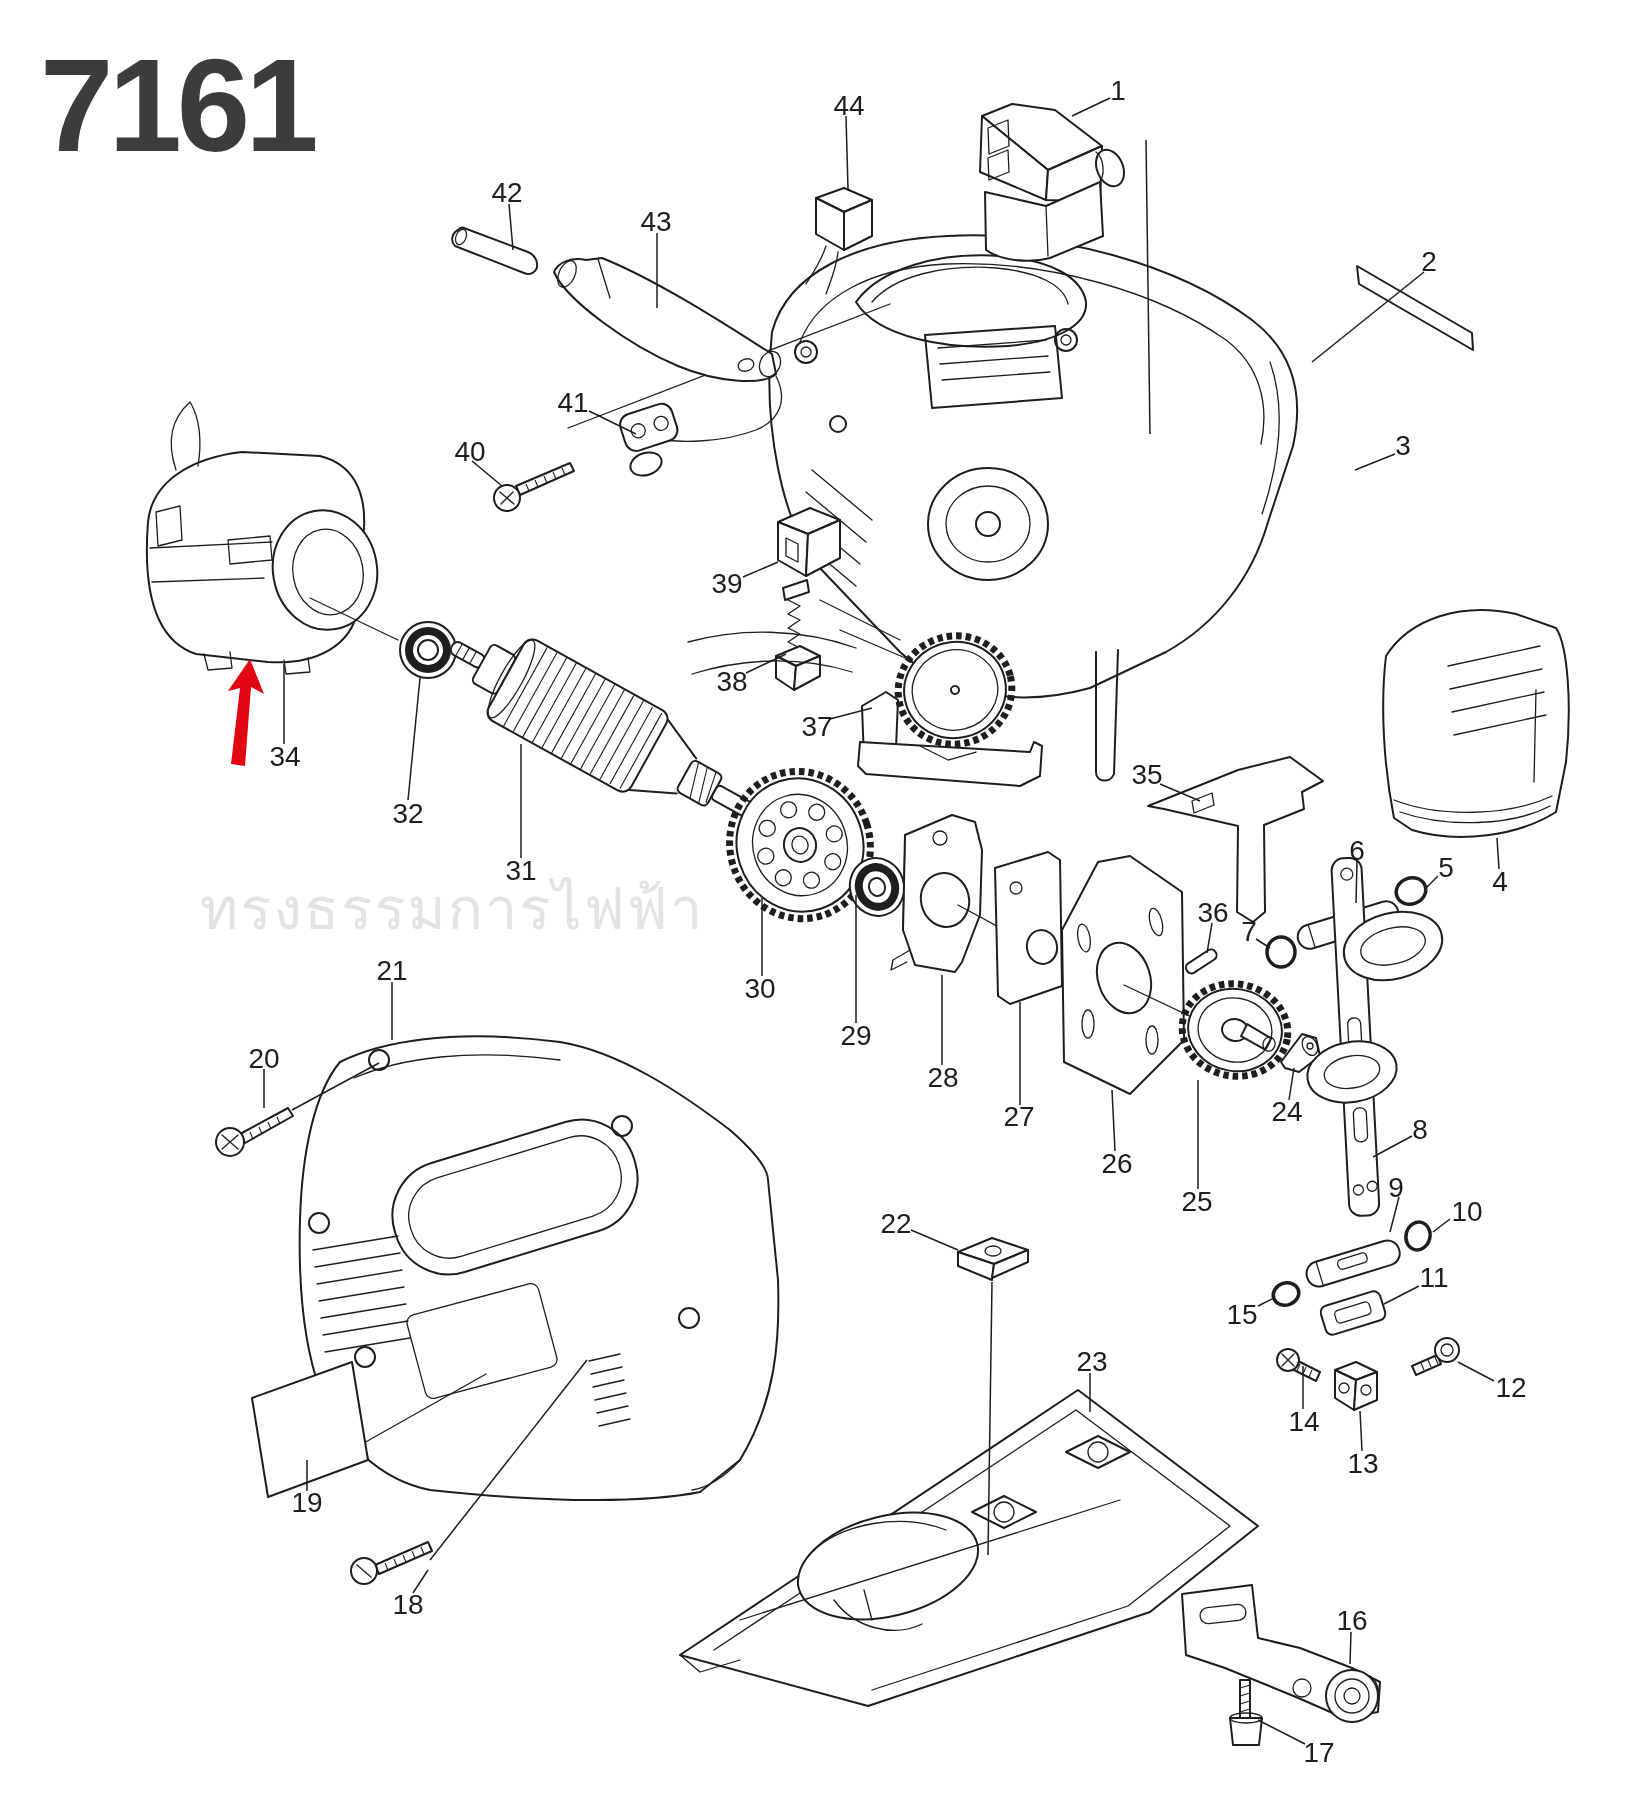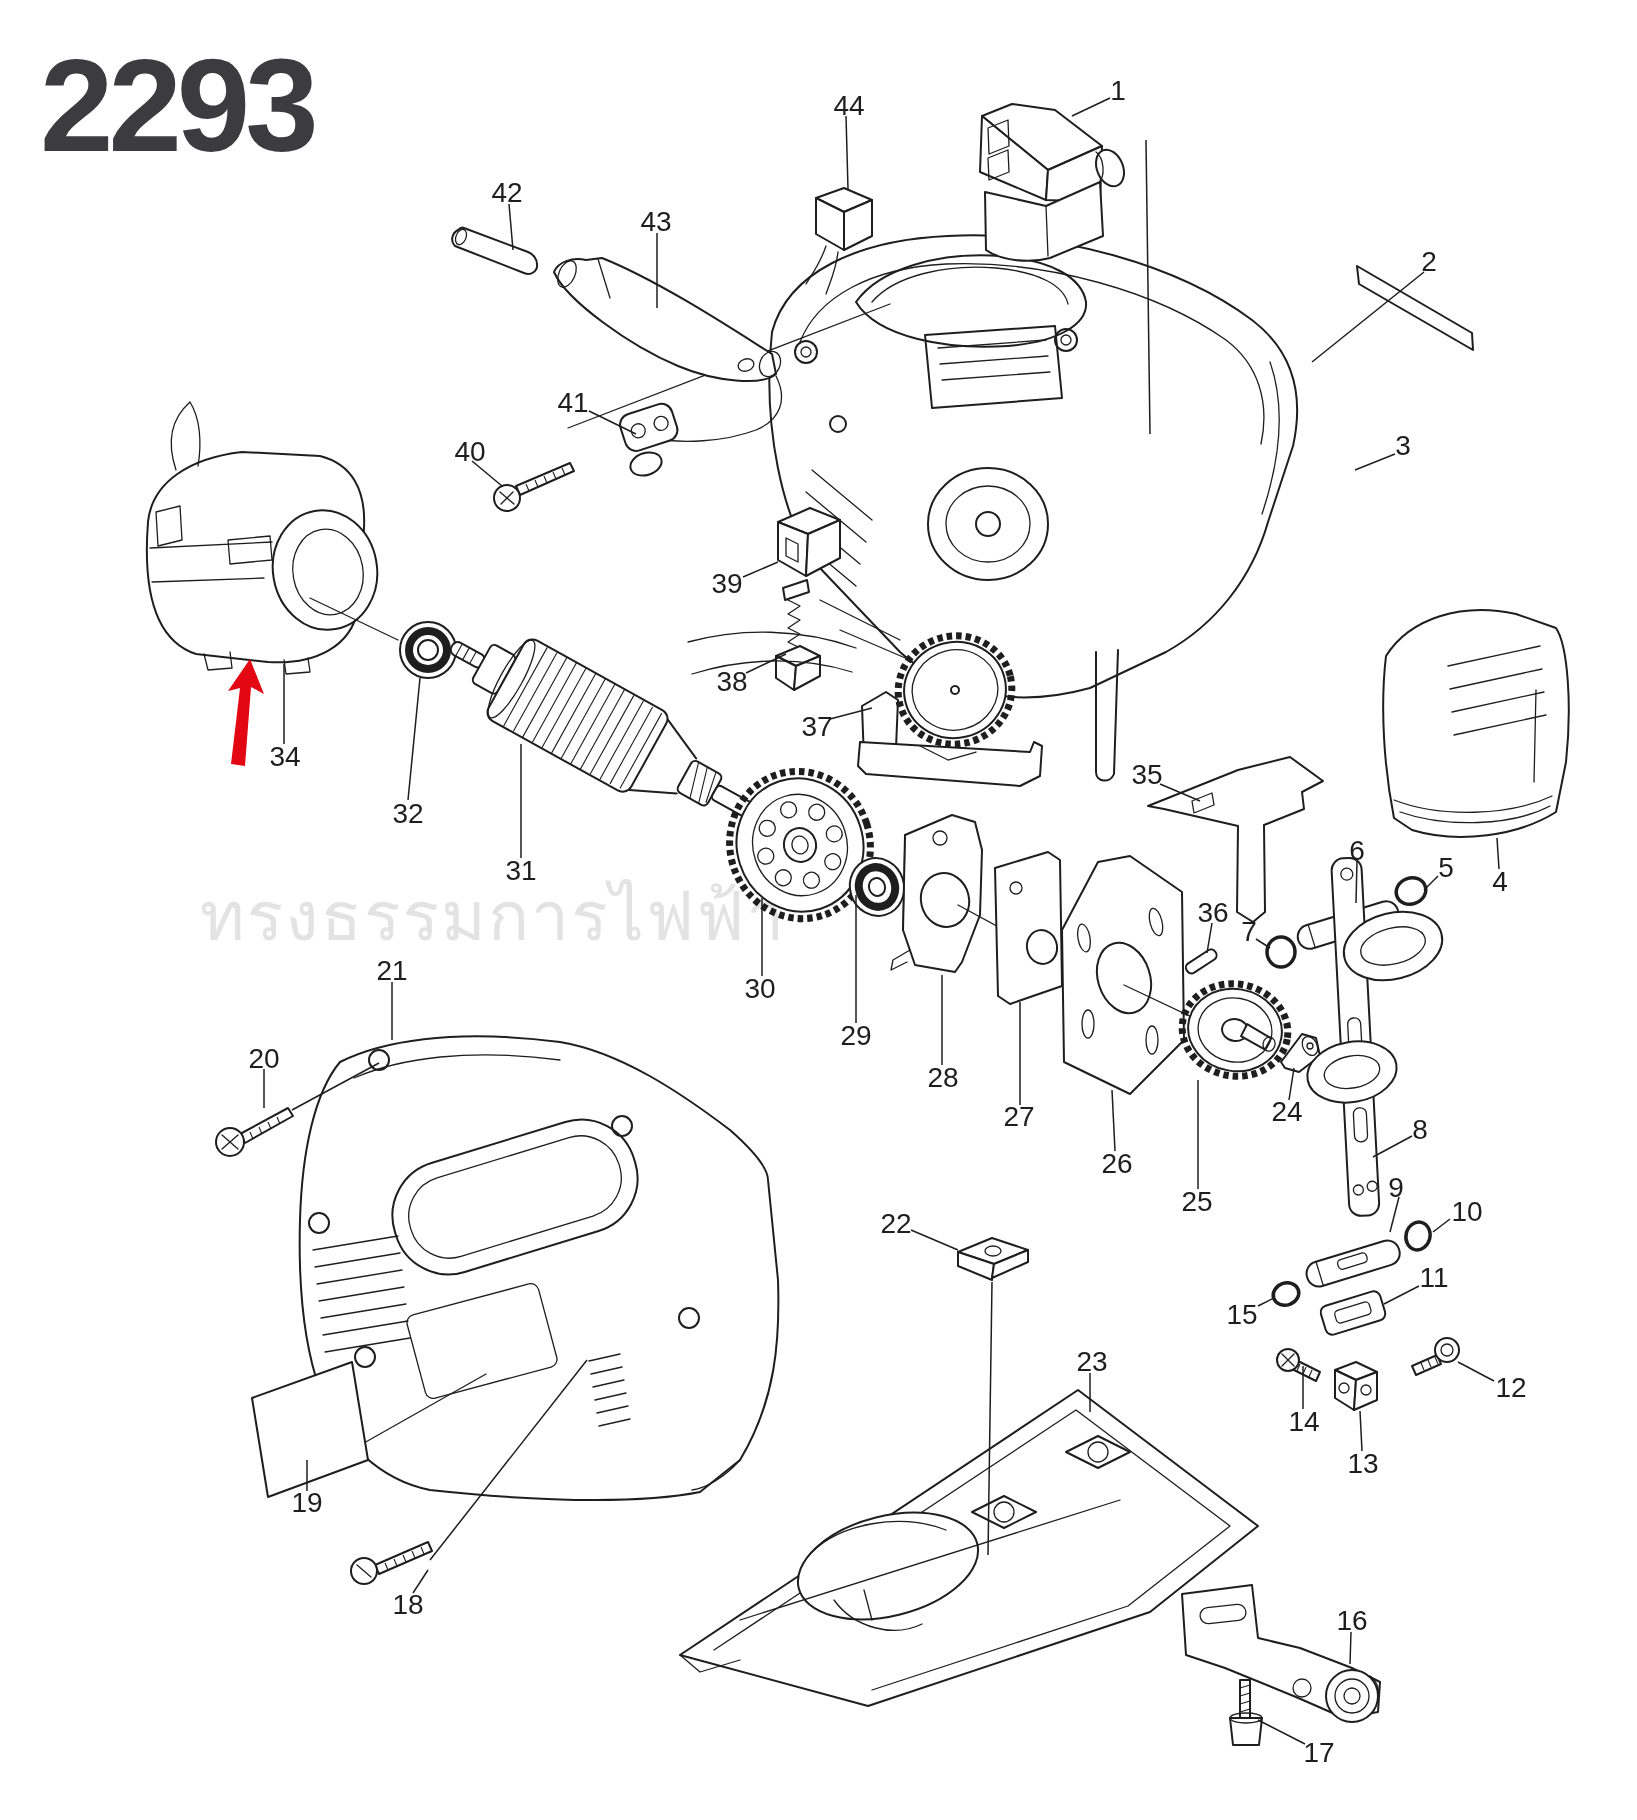--- a/index.html
+++ b/index.html
@@ -3,38 +3,38 @@
 <meta charset="utf-8">
 <style>
   :root{
     --line:#1e1e1e; --title:#3c3c3e; --wm:#e3e3e3; --red:#e30613;
   }
   html,body{margin:0;padding:0;background:#fff;}
   .stage{position:relative;width:1637px;height:1820px;background:#fff;overflow:hidden;
          font-family:"Liberation Sans",sans-serif;}
   .model{position:absolute;left:40px;top:40px;font-size:132px;font-weight:bold;
          color:var(--title);letter-spacing:-5px;line-height:1;}
-  .watermark{position:absolute;left:200px;top:862px;font-size:68px;color:var(--wm);
+  .watermark{position:absolute;left:200px;top:862px;font-size:58px;color:var(--wm);
          white-space:nowrap;letter-spacing:2px;mix-blend-mode:multiply;z-index:5;}
   svg.diagram{position:absolute;left:0;top:0;z-index:2;}
   .p{fill:#fff;stroke:var(--line);stroke-width:2;stroke-linejoin:round;stroke-linecap:round;}
   .o{fill:none;stroke:var(--line);stroke-width:2;stroke-linejoin:round;stroke-linecap:round;}
   .t{stroke-width:1.3;}
   .ring{fill:none;stroke:var(--line);stroke-width:3.5;}
   .teeth{fill:none;stroke:var(--line);stroke-width:7;stroke-dasharray:5.5 4;}
   .hatch{fill:none;stroke:var(--line);stroke-width:1.1;}
   text.callout{font-size:28px;fill:var(--line);}
   line.leader{stroke:var(--line);stroke-width:1.5;}
 </style>
 </head>
 <body>
 
 <div class="stage">
 
-  <div class="model">2293</div>
+  <div class="model">7161</div>
   <div class="watermark">ทรงธรรมการไฟฟ้า</div>
 
   <svg class="diagram" width="1637" height="1820" viewBox="0 0 1637 1820">
 
     <g>
       <path class="p" d="M772,332 C788,272 858,240 948,236 C1058,230 1180,266 1252,320 C1294,352 1304,396 1293,446 L1268,522 C1252,578 1216,624 1166,652 L1090,688 C1018,708 948,696 900,652 L818,566 C782,522 762,424 772,332 Z"></path>
       <path class="o t" d="M800,342 C818,296 872,268 946,264 C1048,260 1158,292 1226,340 C1258,364 1270,402 1261,444"></path>
       <path class="o" d="M856,302 C880,268 940,252 1000,256 C1052,260 1082,278 1086,302 C1088,324 1058,342 1008,346 C948,350 878,338 856,302 Z"></path>
       <path class="o t" d="M872,302 C894,276 944,264 996,268 C1040,272 1064,286 1068,304"></path>
       <path class="o" d="M925,335 L1055,326 L1062,398 L932,408 Z"></path>

